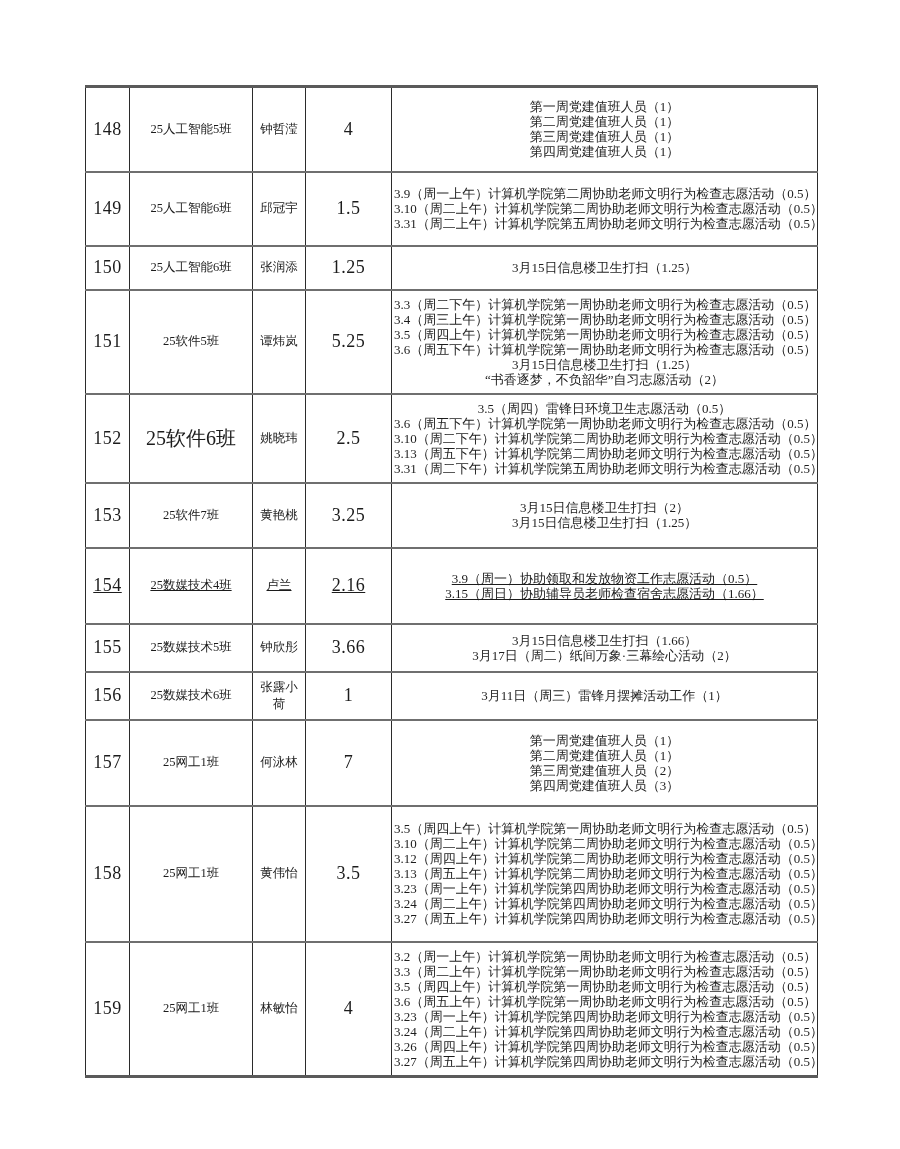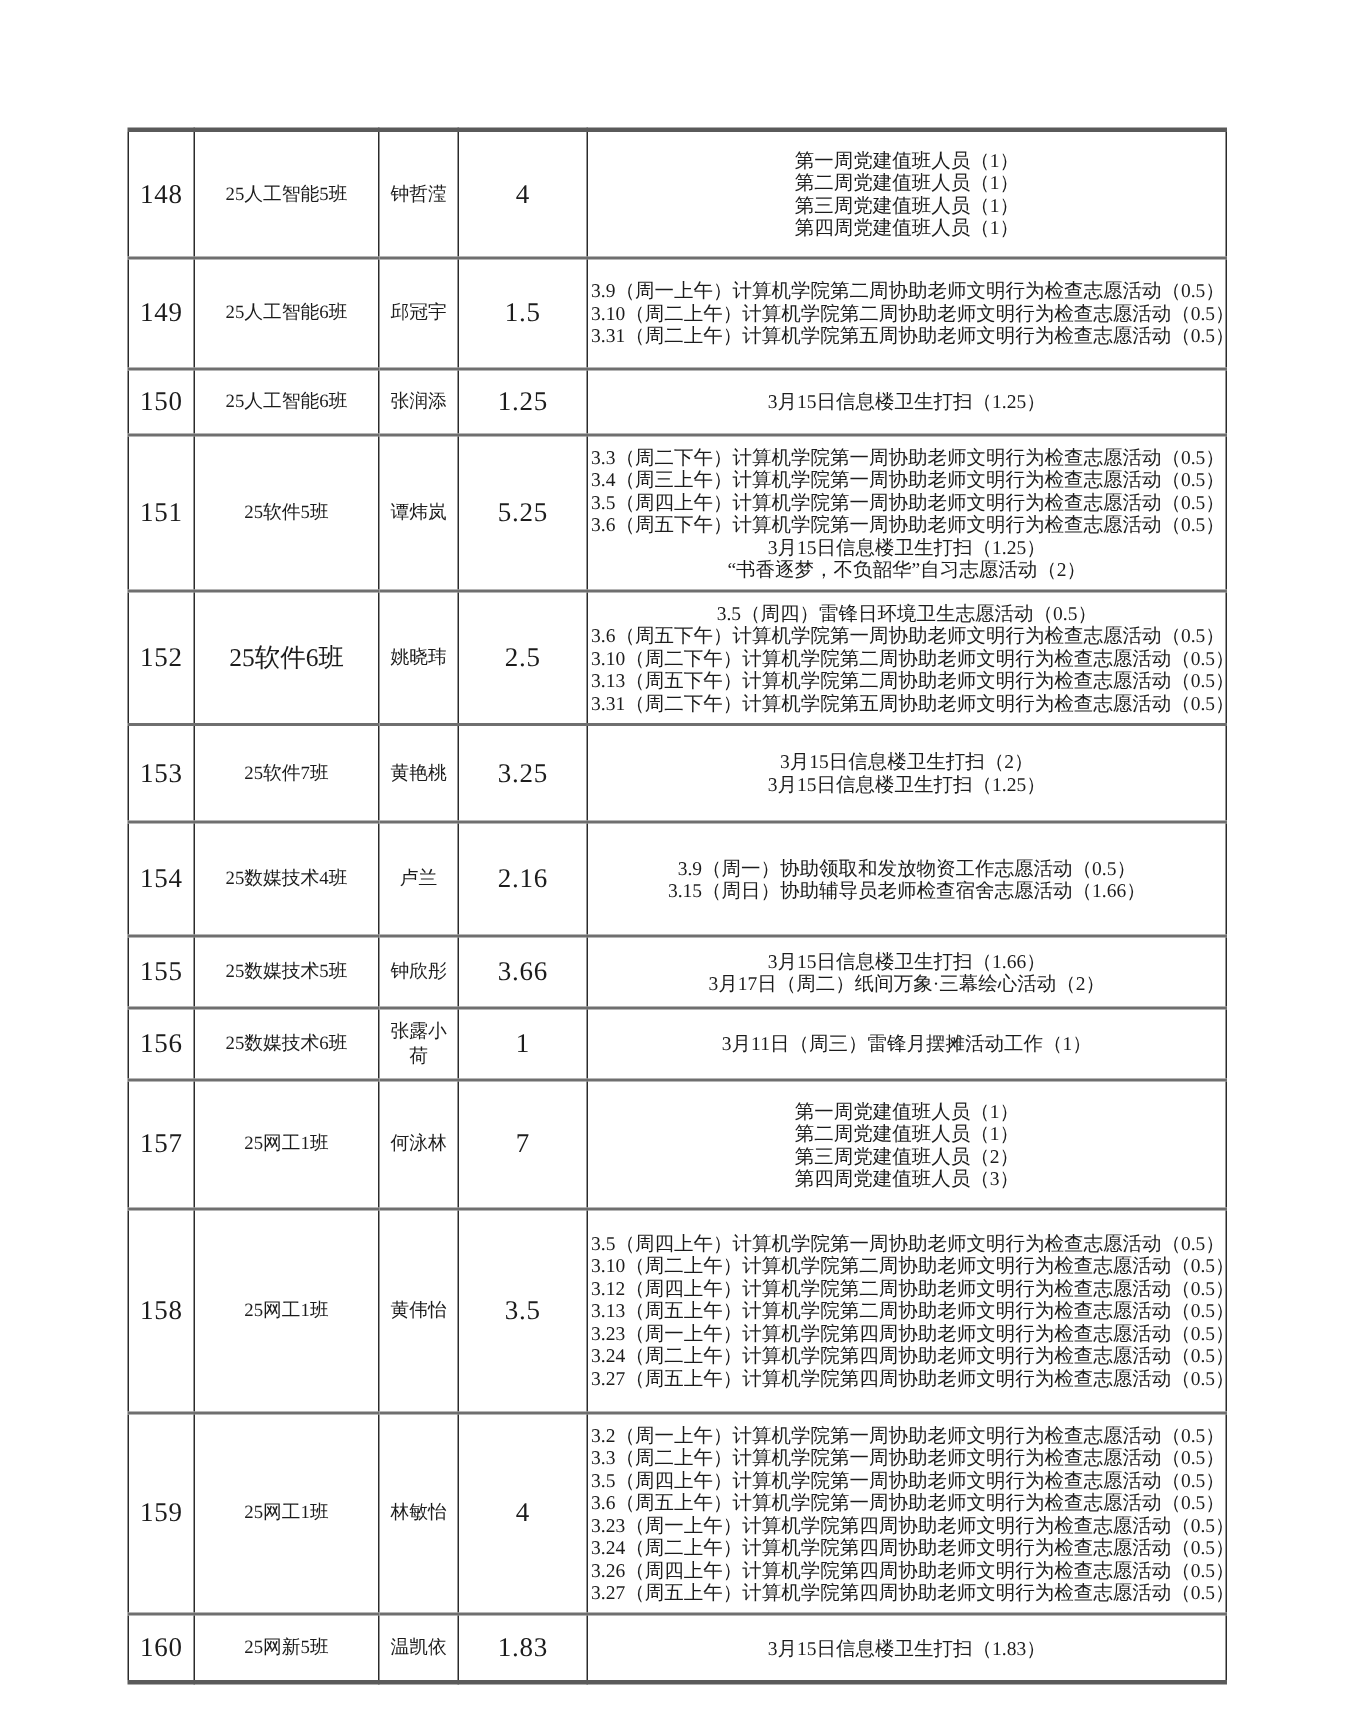--- a/index.html
+++ b/index.html
@@ -41,32 +41,32 @@
     background: #ffffff;
   }
   col.c-id    { width: 44px; }
   col.c-class { width: 123px; }
   col.c-name  { width: 53px; }
   col.c-hours { width: 86px; }
   col.c-act   { width: 426px; }
 
   td.c-id, td.c-hours { font-size: 18px; letter-spacing: 0.5px; }
   td.c-class, td.c-name { font-size: 12.5px; }
-  td.c-class.emph { font-size: 17px; }
+  td.c-class.emph { font-size: 20px; }
   td.c-act { font-size: 13px; }
   .act-line { line-height: 15px; white-space: nowrap; }
 
   
   tbody tr:nth-child(1)  { height: 85px; }
   tbody tr:nth-child(2)  { height: 74px; }
   tbody tr:nth-child(3)  { height: 44px; }
   tbody tr:nth-child(4)  { height: 100px; }
   tbody tr:nth-child(5)  { height: 82px; }
   tbody tr:nth-child(6)  { height: 65px; }
-  tbody tr:nth-child(7)  { height: 76px; }
+  tbody tr:nth-child(7)  { height: 76px; text-decoration: underline; }
   tbody tr:nth-child(8)  { height: 48px; }
   tbody tr:nth-child(9)  { height: 45px; }
   tbody tr:nth-child(10) { height: 86px; }
   tbody tr:nth-child(11) { height: 136px; }
   tbody tr:nth-child(12) { height: 128px; }
   tbody tr:nth-child(13) { height: 46px; }
 </style>
 </head>
 <body>
 
@@ -214,24 +214,15 @@
             <div class="act-line">3.2（周一上午）计算机学院第一周协助老师文明行为检查志愿活动（0.5）</div>
             <div class="act-line">3.3（周二上午）计算机学院第一周协助老师文明行为检查志愿活动（0.5）</div>
             <div class="act-line">3.5（周四上午）计算机学院第一周协助老师文明行为检查志愿活动（0.5）</div>
             <div class="act-line">3.6（周五上午）计算机学院第一周协助老师文明行为检查志愿活动（0.5）</div>
             <div class="act-line">3.23（周一上午）计算机学院第四周协助老师文明行为检查志愿活动（0.5）</div>
             <div class="act-line">3.24（周二上午）计算机学院第四周协助老师文明行为检查志愿活动（0.5）</div>
             <div class="act-line">3.26（周四上午）计算机学院第四周协助老师文明行为检查志愿活动（0.5）</div>
             <div class="act-line">3.27（周五上午）计算机学院第四周协助老师文明行为检查志愿活动（0.5）</div>
           </td>
   </tr>
-        <tr>
-    <td class="c-id">160</td>
-    <td class="c-class">25网新5班</td>
-    <td class="c-name">温凯依</td>
-    <td class="c-hours">1.83</td>
-    <td class="c-act">
-            <div class="act-line">3月15日信息楼卫生打扫（1.83）</div>
-          </td>
-  </tr>
       </tbody>
   </table>
 </div>
 
 </body></html>

